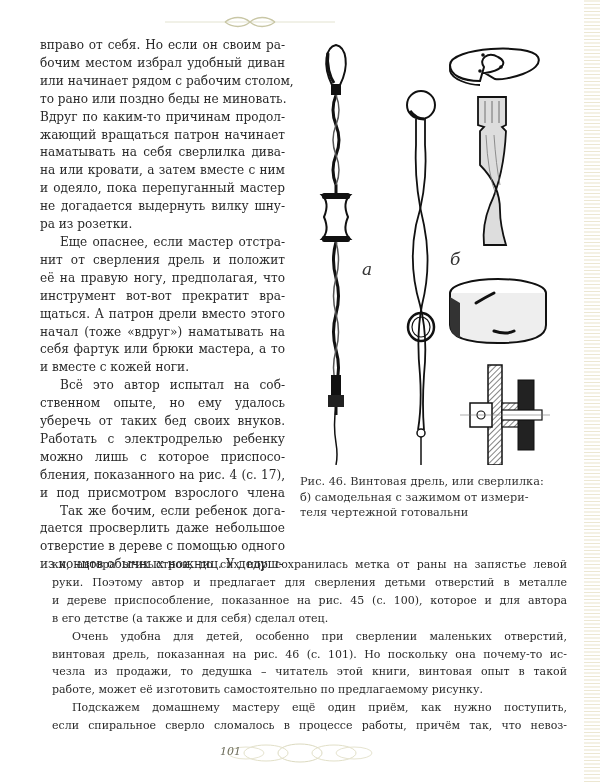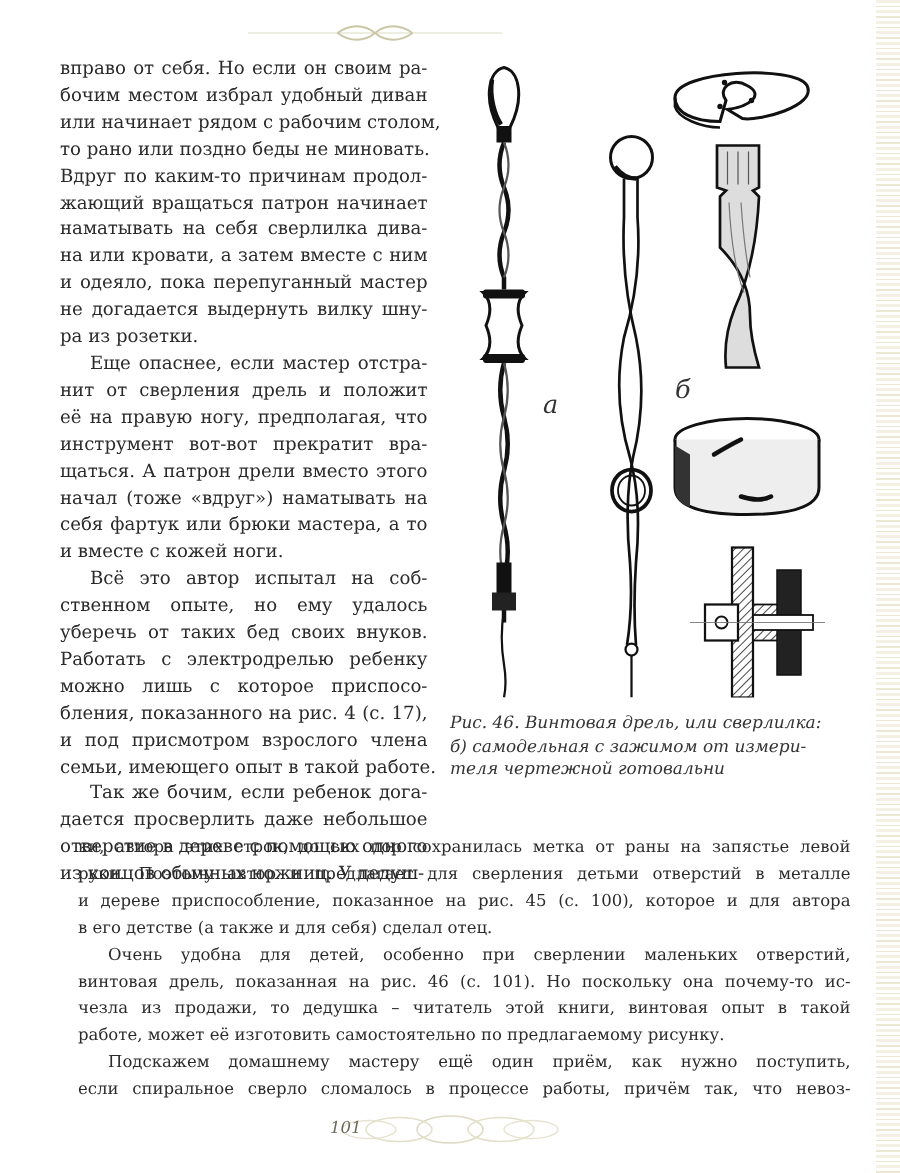--- a/index.html
+++ b/index.html
@@ -28,21 +28,21 @@
     position: absolute; left: 52px; top: 556px; width: 515px;
     font-size: 11px; line-height: 17.9px;
   }
   .full .ln { white-space: nowrap; }
   .figure { position: absolute; left: 300px; top: 35px; width: 260px; height: 430px; }
   .fig-label {
     position: absolute; font-style: italic; font-size: 17px; color: #333;
   }
   .caption {
     position: absolute; left: 300px; top: 474px; width: 260px;
-    font-style: italic; font-size: 11.3px; line-height: 15.5px; color: #333;
+    font-size: 11.3px; line-height: 15.5px; color: #333;
   }
   .caption span { display: block; white-space: nowrap; }
   .page-num-wrap {
     position: absolute; left: 220px; top: 742px; width: 160px; height: 22px;
   }
   .page-num {
     position: absolute; left: 0; top: 3px; width: 160px; text-align: left;
     font-style: italic; font-size: 11px; color: #6b6b5a;
   }
 </style>
@@ -82,21 +82,20 @@
     <span class="ln last">и вместе с кожей ноги.</span>
   </p>
   <p>
     <span class="ln indent">Всё это автор испытал на соб-</span>
     <span class="ln">ственном опыте, но ему удалось</span>
     <span class="ln">уберечь от таких бед своих внуков.</span>
     <span class="ln">Работать с электродрелью ребенку</span>
     <span class="ln">можно лишь с которое приспосо-</span>
     <span class="ln">бления, показанного на рис. 4 (с. 17),</span>
     <span class="ln">и под присмотром взрослого члена</span>
-    <span class="ln">семьи, имеющего опыт в такой работе.</span>
   </p>
   <p>
     <span class="ln indent">Так же бочим, если ребенок дога-</span>
     <span class="ln">дается просверлить даже небольшое</span>
     <span class="ln">отверстие в дереве с помощью одного</span>
     <span class="ln last">из концов обычных ножниц. У дедуш-</span>
   </p>
 </div>
 
 <svg class="figure" viewBox="0 0 260 430">

